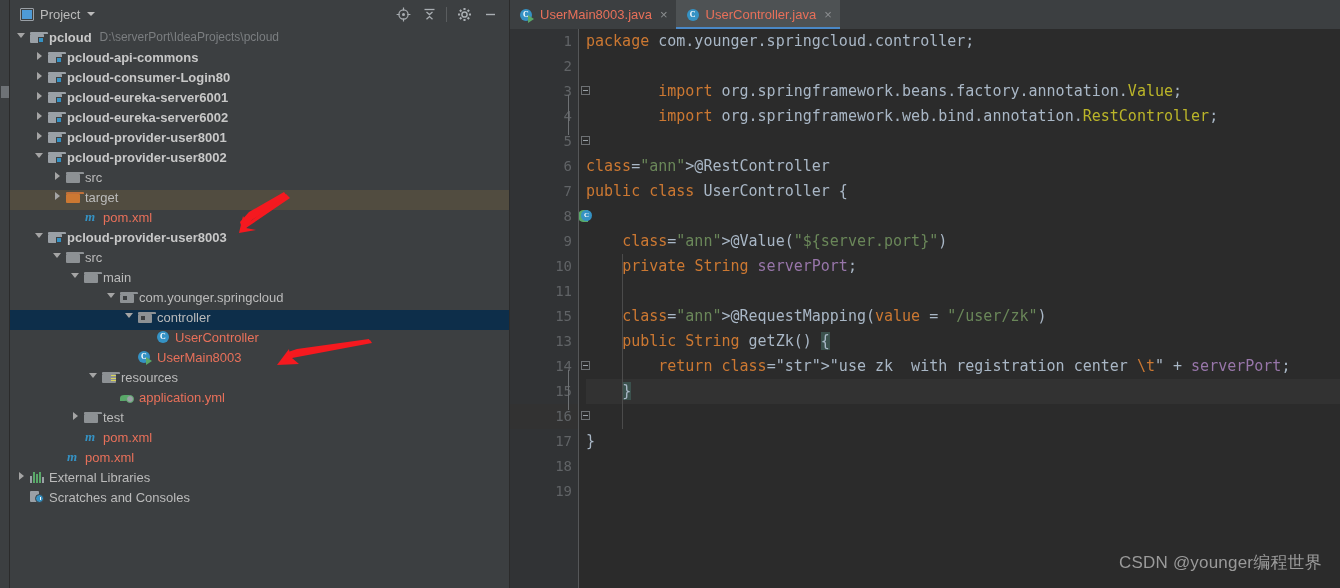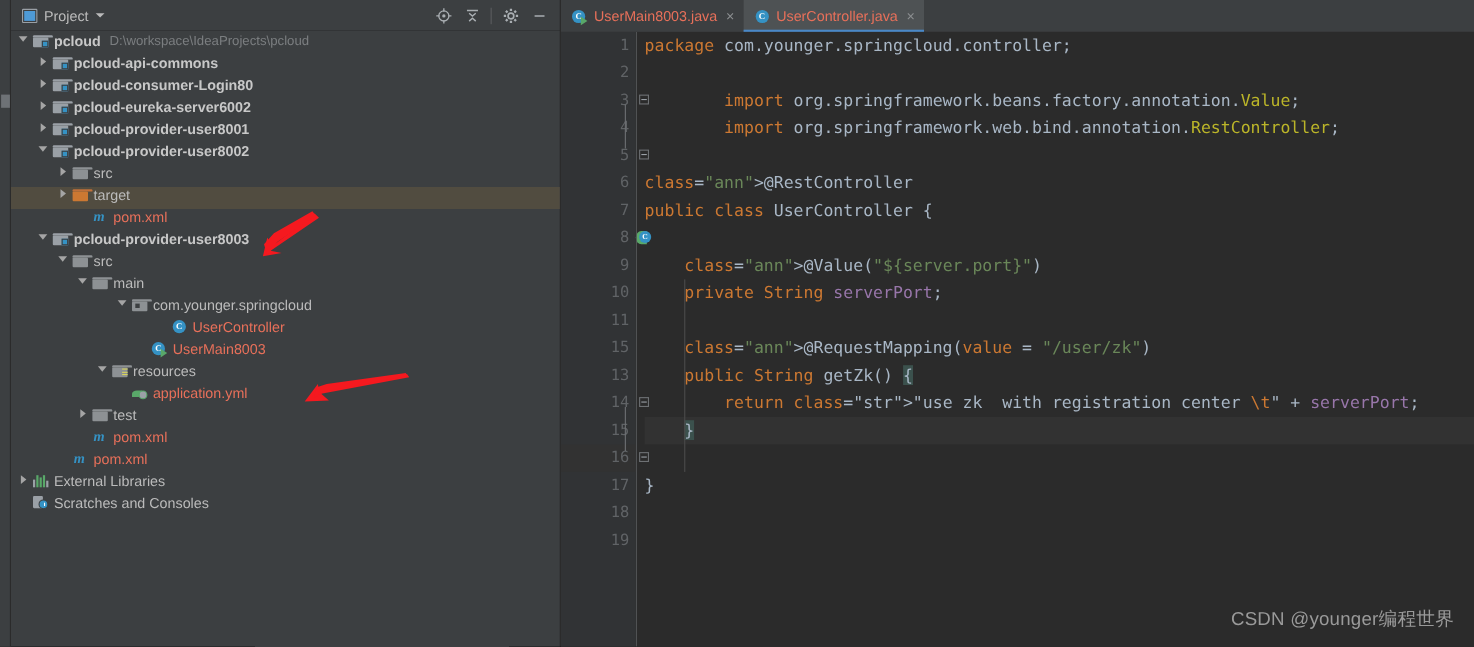--- a/index.html
+++ b/index.html
@@ -21,21 +21,21 @@
     position:absolute; top:32px; left:-28px; width:66px;
   }
   .strip-sq {
     position:absolute; left:1px; top:86px; width:8px; height:12px;
     background:#6e7276;
   }
 
   
   .project-panel {
     width:500px; flex:0 0 500px; height:588px;
-    background:#000000; display:flex; flex-direction:column;
+    background:#eab308; display:flex; flex-direction:column;
     border-right:1px solid #2b2b2b;
   }
   .panel-header {
     height:28px; flex:0 0 28px; display:flex; align-items:center;
     padding:0 6px 0 10px; background:#3c3f41;
   }
   .ph-icon { width:14px; height:13px; margin-right:6px; position:relative; flex:0 0 14px; }
   .ph-icon .o { position:absolute; inset:0; border:1.5px solid #9aa0a6; border-radius:1px; }
   .ph-icon .i { position:absolute; left:2px; top:2px; right:2px; bottom:2px; background:#4e9ad6; }
   .ph-title { font-size:13px; color:#bbbbbb; }
@@ -269,21 +269,21 @@
           <span style="flex: 0 0 6px;"></span>
           <span class="arrow d"></span>
           <span class="ico">
             <span class="f-mod">
               <i class="tab"></i>
               <i class="bdy"></i>
               <i class="bdg"></i>
             </span>
           </span>
           <span class="lbl bold">pcloud</span>
-          <span class="sub">D:\workspace\IdeaProjects\pcloud</span>
+          <span class="sub">D:\serverPort\IdeaProjects\pcloud</span>
         </div>
         <div class="row">
           <span style="flex: 0 0 24px;"></span>
           <span class="arrow r"></span>
           <span class="ico">
             <span class="f-mod">
               <i class="tab"></i>
               <i class="bdy"></i>
               <i class="bdg"></i>
             </span>
@@ -294,20 +294,32 @@
           <span style="flex: 0 0 24px;"></span>
           <span class="arrow r"></span>
           <span class="ico">
             <span class="f-mod">
               <i class="tab"></i>
               <i class="bdy"></i>
               <i class="bdg"></i>
             </span>
           </span>
           <span class="lbl bold">pcloud-consumer-Login80</span>
+        </div>
+        <div class="row">
+          <span style="flex: 0 0 24px;"></span>
+          <span class="arrow r"></span>
+          <span class="ico">
+            <span class="f-mod">
+              <i class="tab"></i>
+              <i class="bdy"></i>
+              <i class="bdg"></i>
+            </span>
+          </span>
+          <span class="lbl bold">pcloud-eureka-server6001</span>
         </div>
         <div class="row">
           <span style="flex: 0 0 24px;"></span>
           <span class="arrow r"></span>
           <span class="ico">
             <span class="f-mod">
               <i class="tab"></i>
               <i class="bdy"></i>
               <i class="bdg"></i>
             </span>
@@ -406,20 +418,32 @@
           <span style="flex: 0 0 96px;"></span>
           <span class="arrow d"></span>
           <span class="ico">
             <span class="f-pkg">
               <i class="tab"></i>
               <i class="bdy"></i>
               <i class="dot"></i>
             </span>
           </span>
           <span class="lbl ">com.younger.springcloud</span>
+        </div>
+        <div class="row sel-blue">
+          <span style="flex: 0 0 114px;"></span>
+          <span class="arrow d"></span>
+          <span class="ico">
+            <span class="f-pkg">
+              <i class="tab"></i>
+              <i class="bdy"></i>
+              <i class="dot"></i>
+            </span>
+          </span>
+          <span class="lbl ">controller</span>
         </div>
         <div class="row">
           <span style="flex: 0 0 132px;"></span>
           <span class="arrow "></span>
           <span class="ico">
             <span class="i-class">C</span>
           </span>
           <span class="lbl salmon">UserController</span>
         </div>
         <div class="row">

